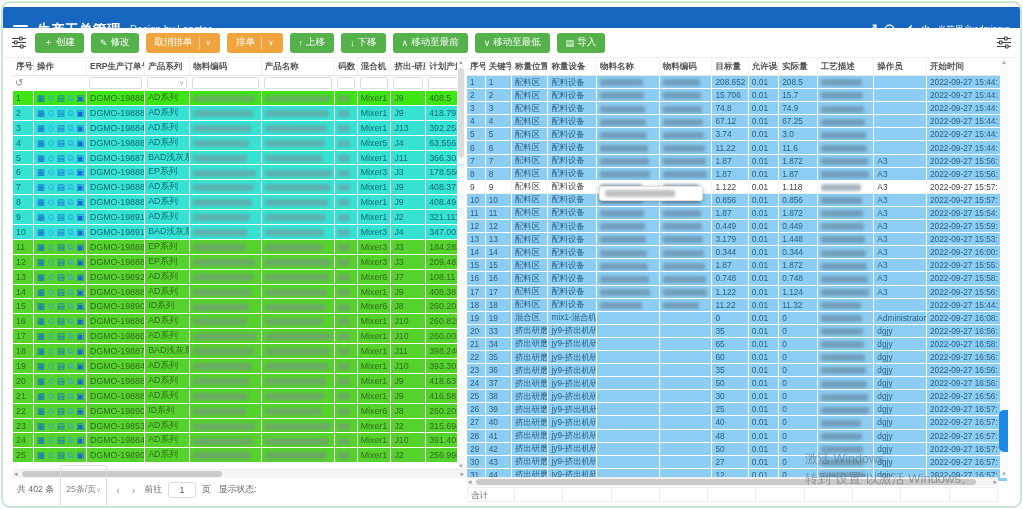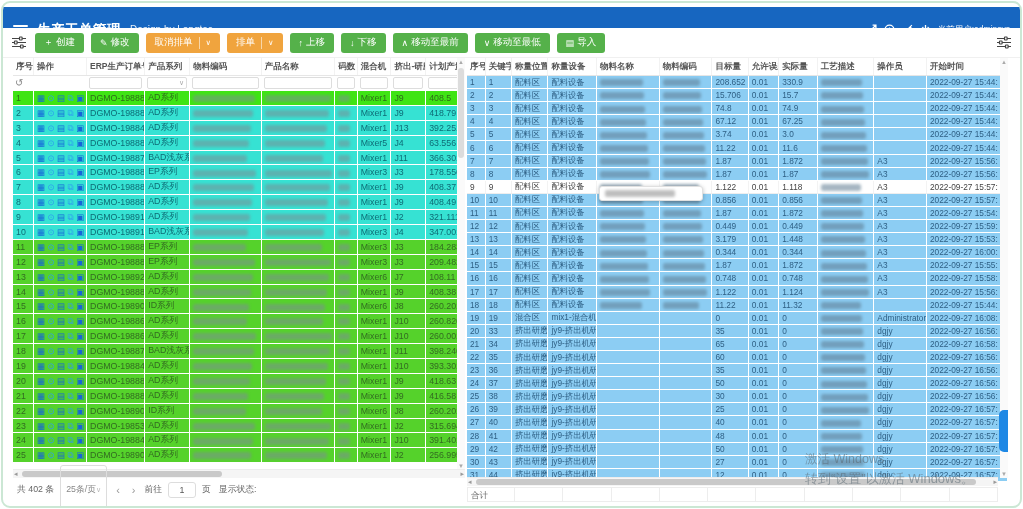--- a/index.html
+++ b/index.html
@@ -736,21 +736,21 @@
           <tbody>
             <tr>
               <td>1</td>
               <td>1</td>
               <td>配料区</td>
               <td>配料设备</td>
               <td><span class="blur-bar" style="width: 43px; background: rgb(93, 123, 144);"></span></td>
               <td><span class="blur-bar" style="width: 37px; background: rgb(93, 123, 144);"></span></td>
               <td>208.652</td>
               <td>0.01</td>
-              <td>330.9</td>
+              <td>208.5</td>
               <td><span class="blur-bar" style="width: 41px; background: rgb(93, 123, 144);"></span></td>
               <td></td>
               <td>2022-09-27 15:44:</td>
             </tr>
             <tr>
               <td>2</td>
               <td>2</td>
               <td>配料区</td>
               <td>配料设备</td>
               <td><span class="blur-bar" style="width: 44px; background: rgb(93, 123, 144);"></span></td>

